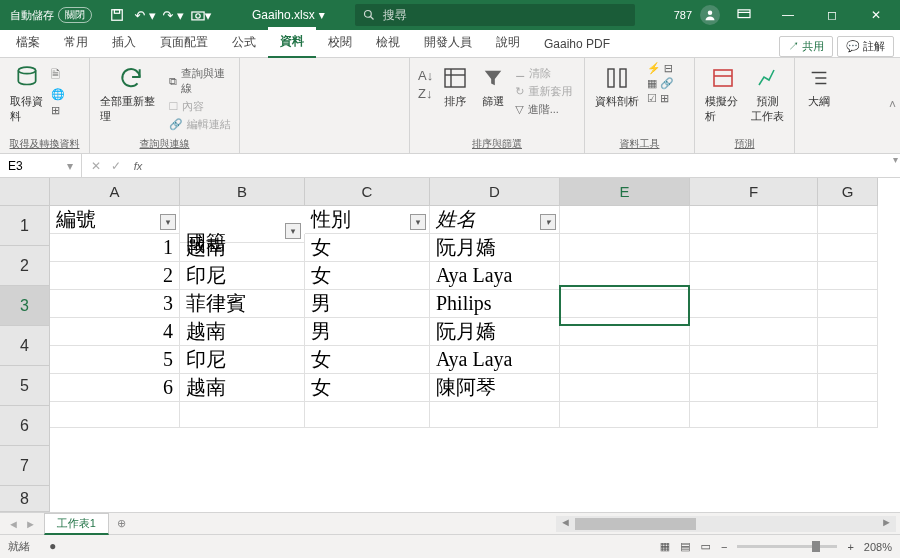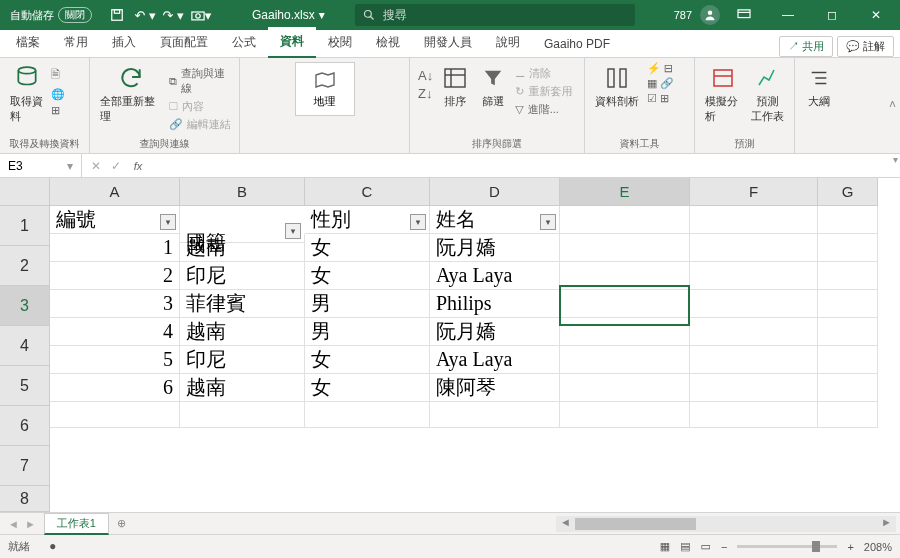--- a/index.html
+++ b/index.html
@@ -19,21 +19,21 @@
 
 .tabs { height: 28px; background: #fff; display: flex; align-items: flex-end; border-bottom: 1px solid #d4d4d4; padding-left: 4px; }
 .tab { padding: 6px 12px; font-size: 12px; color: #444; cursor: pointer; }
 .tab.active { background: #fff; color: #217346; font-weight: bold; border-bottom: 2px solid #217346; margin-bottom: -1px; }
 .tabs-right { margin-left: auto; display: flex; gap: 4px; padding-right: 6px; }
 .share-btn { border: 1px solid #ccc; padding: 2px 8px; font-size: 11px; color: #217346; border-radius: 2px; }
 .comment-btn { border: 1px solid #ccc; padding: 2px 8px; font-size: 11px; color: #333; border-radius: 2px; }
 
 .ribbon { height: 96px; background: #f3f2f1; border-bottom: 1px solid #d4d4d4; display: flex; }
 .rgroup { border-right: 1px solid #d4d4d4; padding: 4px 8px 2px 8px; display: flex; flex-direction: column; justify-content: space-between; }
-.rgroup-label { font-size: 10px; color: #666; text-align: center; margin-top: 2px; }
+.rgroup-label { font-size: 10px; color: #666; text-align: center; margin-top: 2px; text-decoration: underline; }
 .rgroup-body { display: flex; gap: 6px; align-items: flex-start; flex: 1; }
 .rbtn-v { display: flex; flex-direction: column; align-items: center; gap: 2px; font-size: 11px; color: #333; padding: 2px; }
 .rbtn-v .glyph { width: 28px; height: 28px; display: flex; align-items: center; justify-content: center; }
 .small-stack { display: flex; flex-direction: column; gap: 3px; font-size: 11px; color: #666; }
 .small-item { display: flex; align-items: center; gap: 4px; }
 .dim { color: #aaa; }
 .type-card { width: 60px; height: 54px; border: 1px solid #ccc; background: #fff; display: flex; flex-direction: column; align-items: center; justify-content: center; gap: 4px; font-size: 11px; }
 .cursor { position: absolute; top: 106px; left: 560px; font-size: 14px; color: #000; pointer-events: none; }
 
 .formula-bar { height: 24px; border-bottom: 1px solid #d4d4d4; display: flex; align-items: center; background: #fff; }
@@ -178,26 +178,20 @@
         <div class="small-item">⧉ <span>查詢與連線</span></div>
         <div class="small-item dim">🞎 <span>內容</span></div>
         <div class="small-item dim">🔗 <span>編輯連結</span></div>
       </div>
     </div>
     <div class="rgroup-label">查詢與連線</div>
   </div>
 
   <div class="rgroup" style="width:170px">
     <div class="rgroup-body" style="gap:20px;justify-content:center;width:100%">
-      <div class="type-card">
-          <svg width="24" height="20" viewBox="0 0 24 20" fill="none" stroke="#666" stroke-width="1.4">
-            <path d="M3 5l6-2 6 2 6-2v12l-6 2-6-2-6 2z"></path>
-          </svg>
-          <span>地理</span>
-        </div>
     </div>
   </div>
 
   <div class="rgroup" style="width:175px">
     <div class="rgroup-body">
       <div class="small-stack" style="margin-top:6px">
         <span style="font-size:13px">A↓</span>
         <span style="font-size:13px">Z↓</span>
       </div>
       <div class="rbtn-v">
@@ -334,21 +328,21 @@
         <div class="col-hdr" style="width: 130px;">D</div>
         <div class="col-hdr sel" style="width: 130px;">E</div>
         <div class="col-hdr" style="width: 128px;">F</div>
         <div class="col-hdr" style="width: 60px;">G</div>
       </div>
     <div class="cells" id="cellgrid" style="position:relative">
         <div class="crow">
           <div class="cell" style="width: 130px;">編號<div class="filter-btn">▾</div></div>
           <div class="cell" style="width: 125px; margin-top: 36px;">國籍<div class="filter-btn">▾</div></div>
           <div class="cell" style="width: 125px;">性別<div class="filter-btn">▾</div></div>
-          <div class="cell" style="width: 130px;">姓名<div class="filter-btn">▾</div></div>
+          <div class="cell" style="width: 130px; font-style: italic;">姓名<div class="filter-btn">▾</div></div>
           <div class="cell" style="width: 130px;"></div>
           <div class="cell" style="width: 128px;"></div>
           <div class="cell" style="width: 60px;"></div>
         </div>
         <div class="crow">
           <div class="cell num" style="width: 130px;">1</div>
           <div class="cell" style="width: 125px;">越南</div>
           <div class="cell" style="width: 125px;">女</div>
           <div class="cell" style="width: 130px;">阮月嬌</div>
           <div class="cell" style="width: 130px;"></div>

